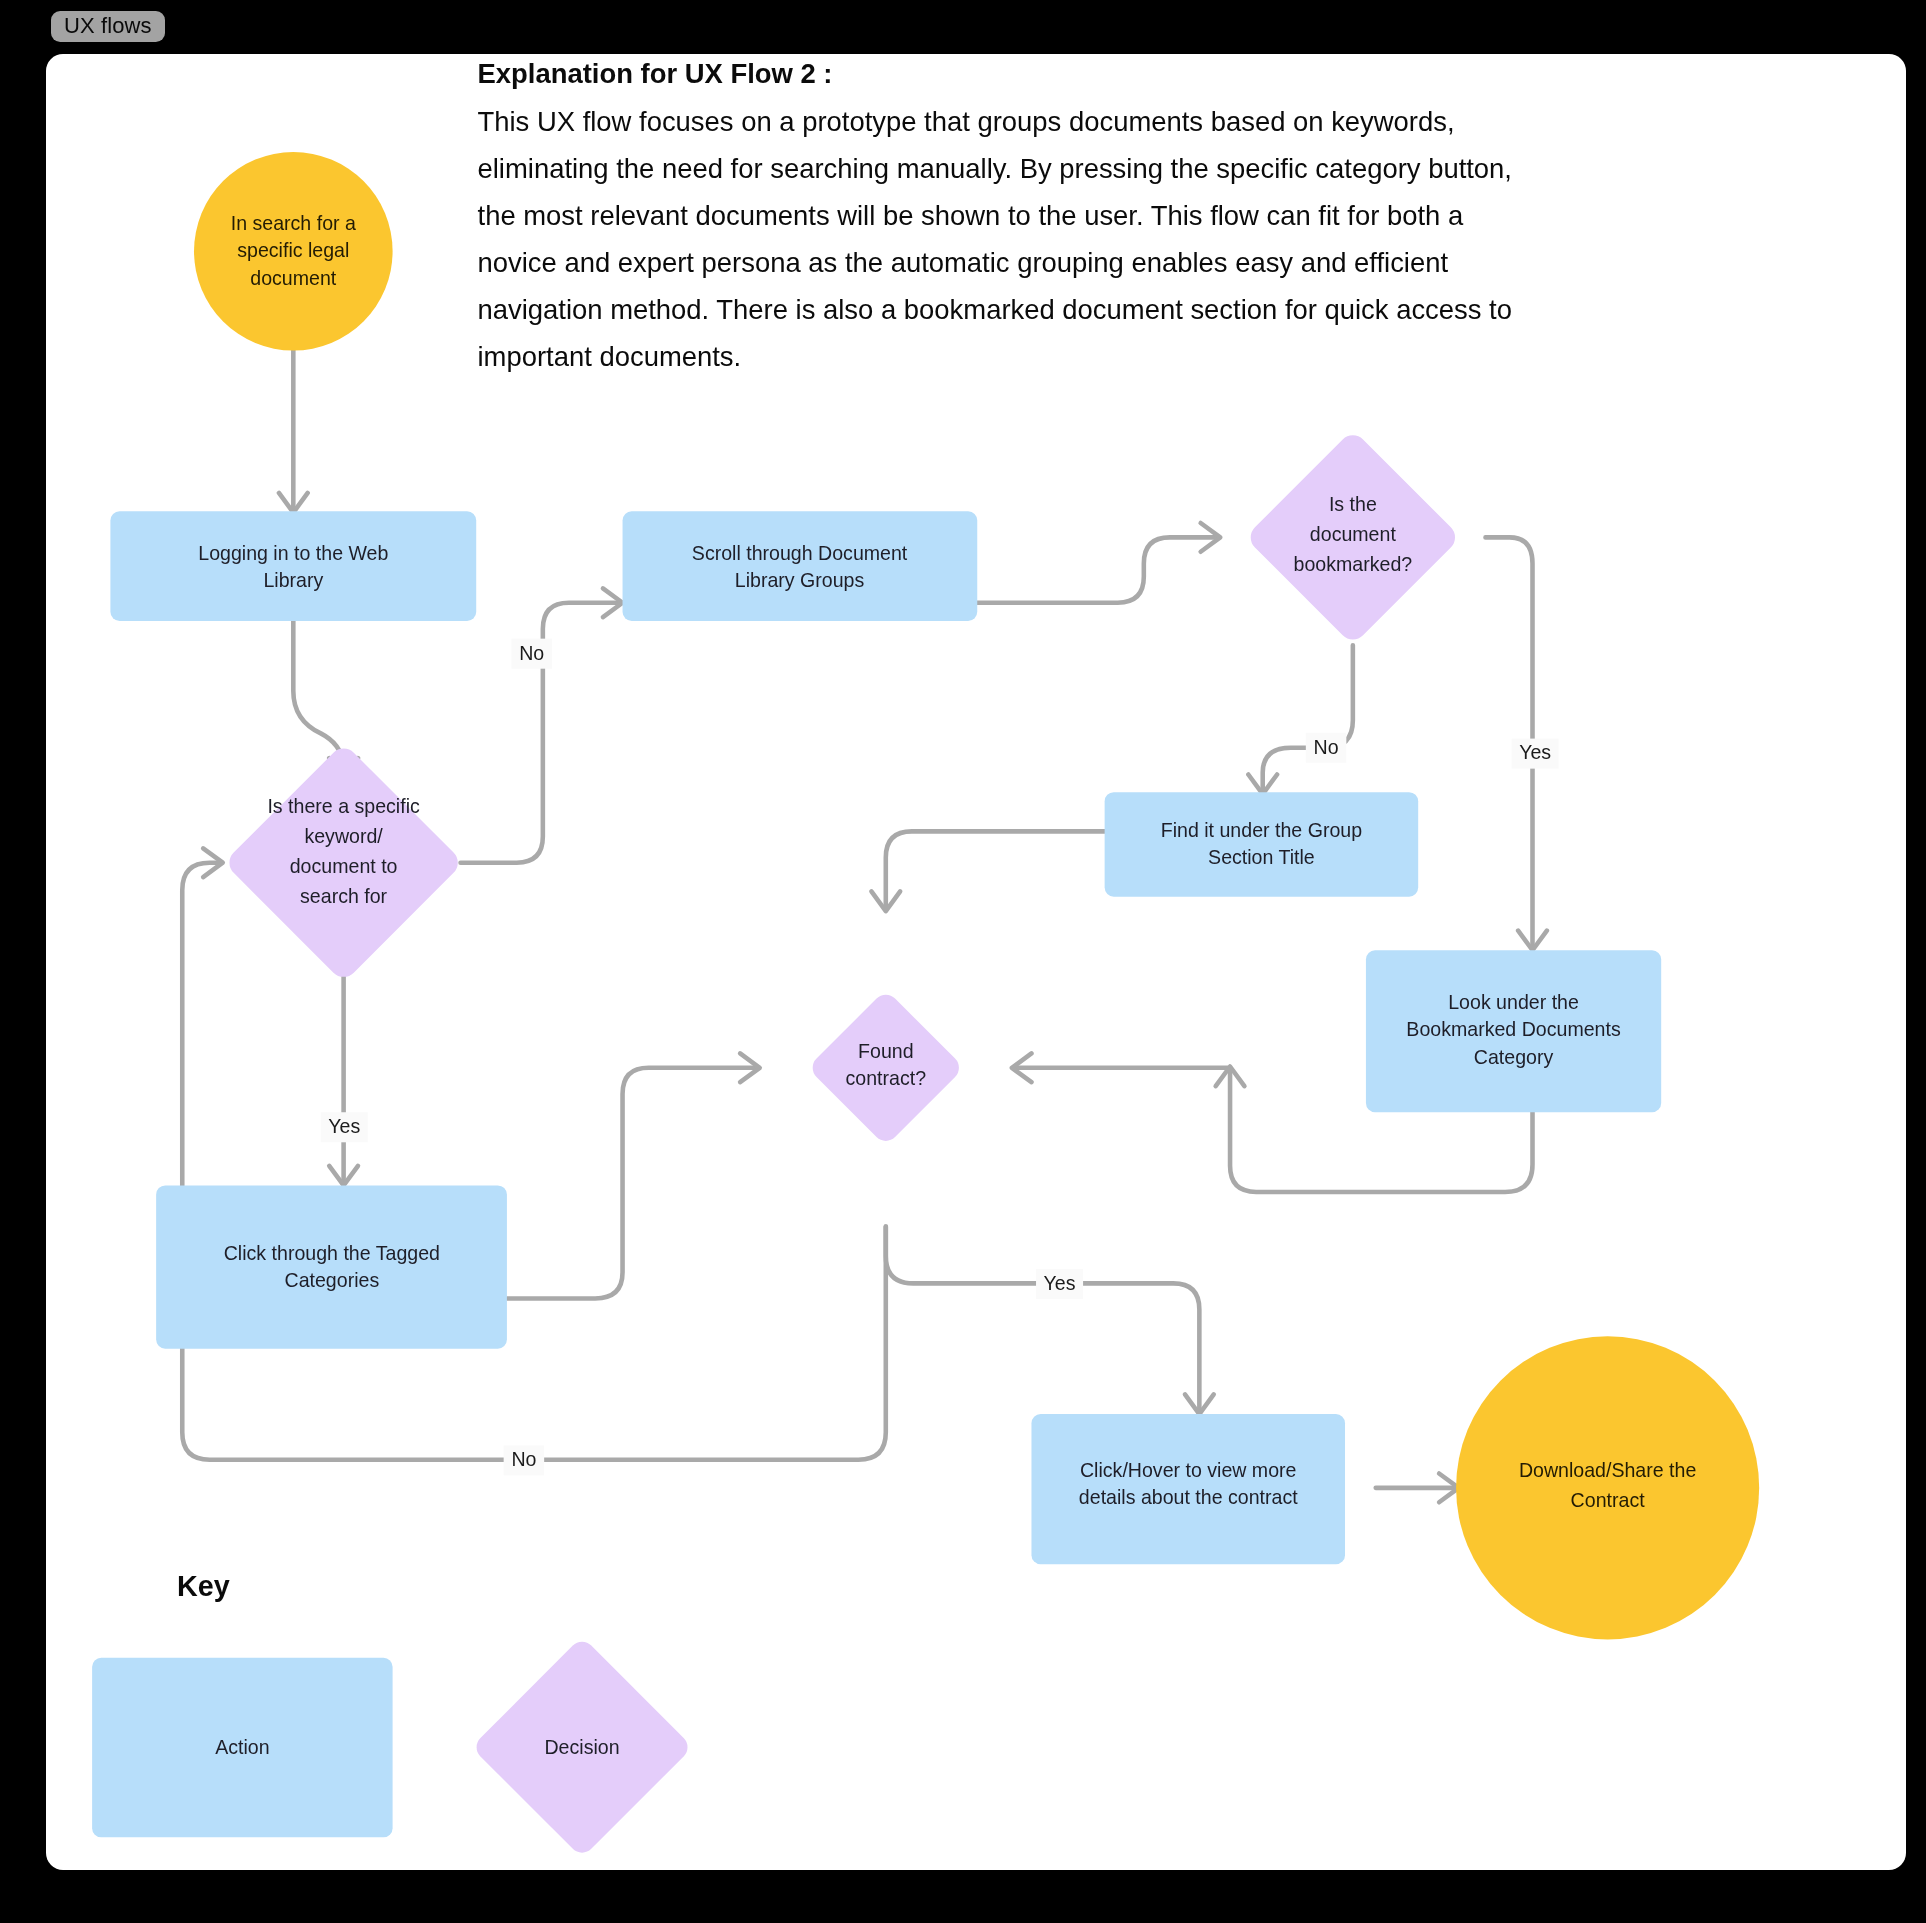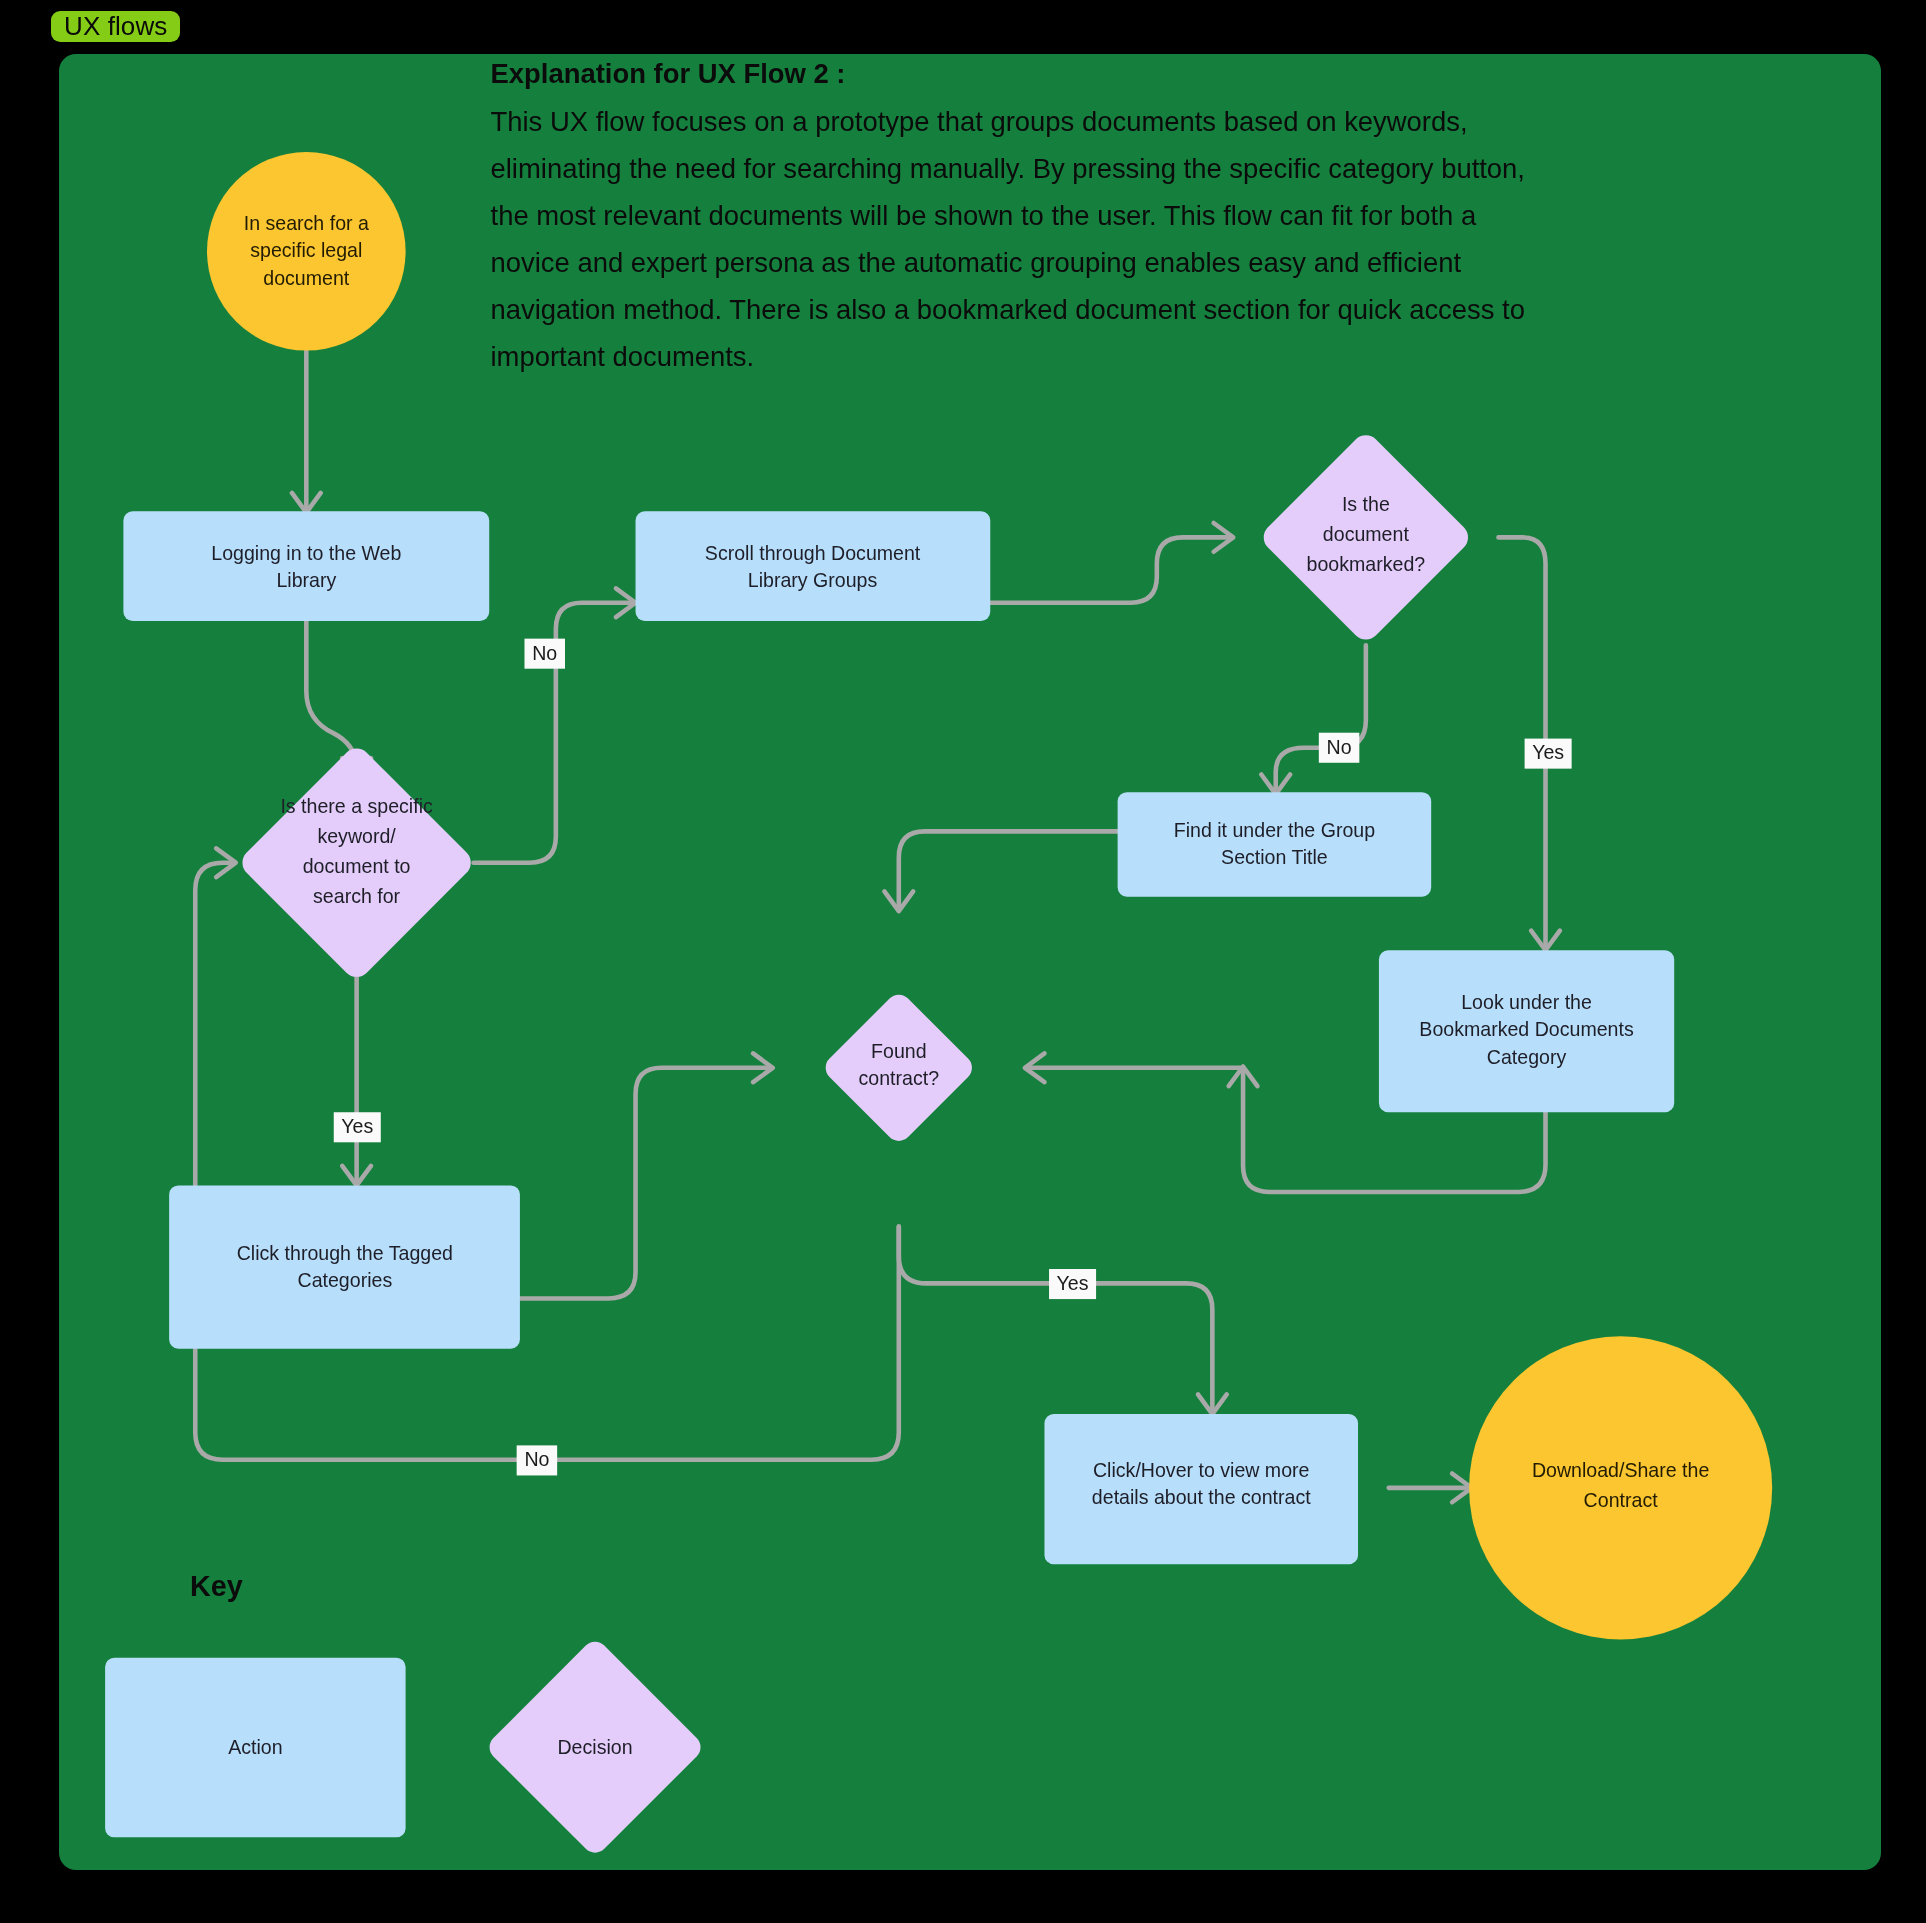--- a/index.html
+++ b/index.html
@@ -19,37 +19,38 @@
   }
   
   #frame-label {
     position: absolute;
     left: 51px;
     top: 10.5px;
     height: 31px;
     display: flex;
     align-items: center;
     padding: 0 13px;
-    background: #84cc16;
+    background: #a3a3a3;
     border-radius: 9.1px;
-    font-size: 26px;
+    font-size: 22px;
     color: #0A0A0A;
     letter-spacing: 0.1px;
     white-space: nowrap;
   }
   
   #canvas {
     position: absolute;
-    left: 59px;
+    left: 46px;
     top: 54px;
     width: 1822px;
     height: 1816px;
-    background: #15803d;
+    background: #ffffff;
     border-radius: 17px;
     overflow: hidden;
+    padding-left: 38px;
   }
   #flow-svg {
     position: absolute;
     left: 0;
     top: 0;
     width: 1822px;
     height: 1816px;
     display: block;
   }
   

